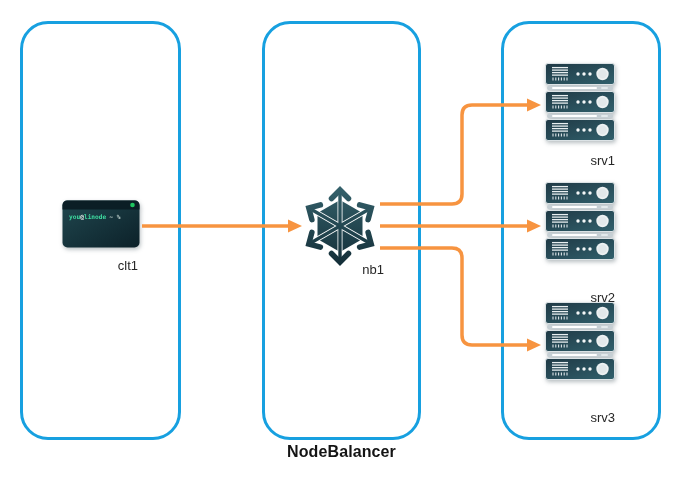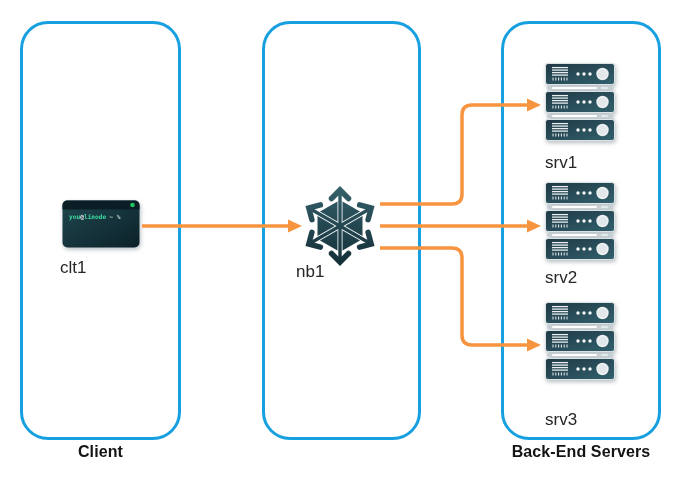--- a/index.html
+++ b/index.html
@@ -26,26 +26,26 @@
 
   
   .icon { position:absolute; z-index:2; filter:drop-shadow(1px 2px 2px rgba(15,40,50,0.30)); }
   #icon-clt1 { left:62px;  top:200px; }
   #icon-nb1  { left:296px; top:182px; filter:none; }
   #icon-srv1 { left:545px; top:63px;  }
   #icon-srv2 { left:545px; top:182px; }
   #icon-srv3 { left:545px; top:302px; }
 
   .node-label {
-    position:absolute; z-index:2; font-size:17px; color:#262626; text-align:left;
+    position:absolute; z-index:2; font-size:13px; color:#262626; text-align:right;
   }
   #nlabel-clt1 { left:60px;  top:258px; width:78px; }
   #nlabel-nb1  { left:296px; top:262px; width:88px; }
   #nlabel-srv1 { left:545px; top:153px; width:70px; }
-  #nlabel-srv2 { left:545px; top:268px; width:70px; }
+  #nlabel-srv2 { left:545px; top:290px; width:70px; }
   #nlabel-srv3 { left:545px; top:394px; width:70px;margin-top:16px; }
 
   
   .arrows { position:absolute; left:0; top:0; z-index:3; pointer-events:none; }
 
   .defs-hidden { position:absolute; width:0; height:0; overflow:hidden; }
 </style>
 </head>
 <body>
 
@@ -84,22 +84,21 @@
         <rect x="7" y="2.1" width="45" height="1.9" rx="0.95" fill="#ffffff"></rect>
         <rect x="56" y="2.1" width="7" height="1.9" rx="0.95" fill="#e4eaec"></rect>
       </g>
     </defs>
   </svg>
 
   <div class="panel" id="panel-client"></div>
   <div class="panel" id="panel-nb"></div>
   <div class="panel" id="panel-backend"></div>
 
-  <div class="panel-label" id="plabel-client">Client</div>
-  <div class="panel-label" id="plabel-backend">Back-End Servers</div>
+  <div class="panel-label" id="plabel-nb">NodeBalancer</div>
 
   <svg class="arrows" width="683" height="488">
     <g fill="none" stroke-width="3.5" stroke="#f79440">
       <path d="M142,226 H288"></path>
       <path d="M380,204 H452 Q462,204 462,194 V115 Q462,105 472,105 H528"></path>
       <path d="M380,226 H528"></path>
       <path d="M380,248 H452 Q462,248 462,258 V335 Q462,345 472,345 H528"></path>
     </g>
     <g stroke="none" fill="#f79440">
       <polygon points="302,226 288,219.5 288,232.5"></polygon>

